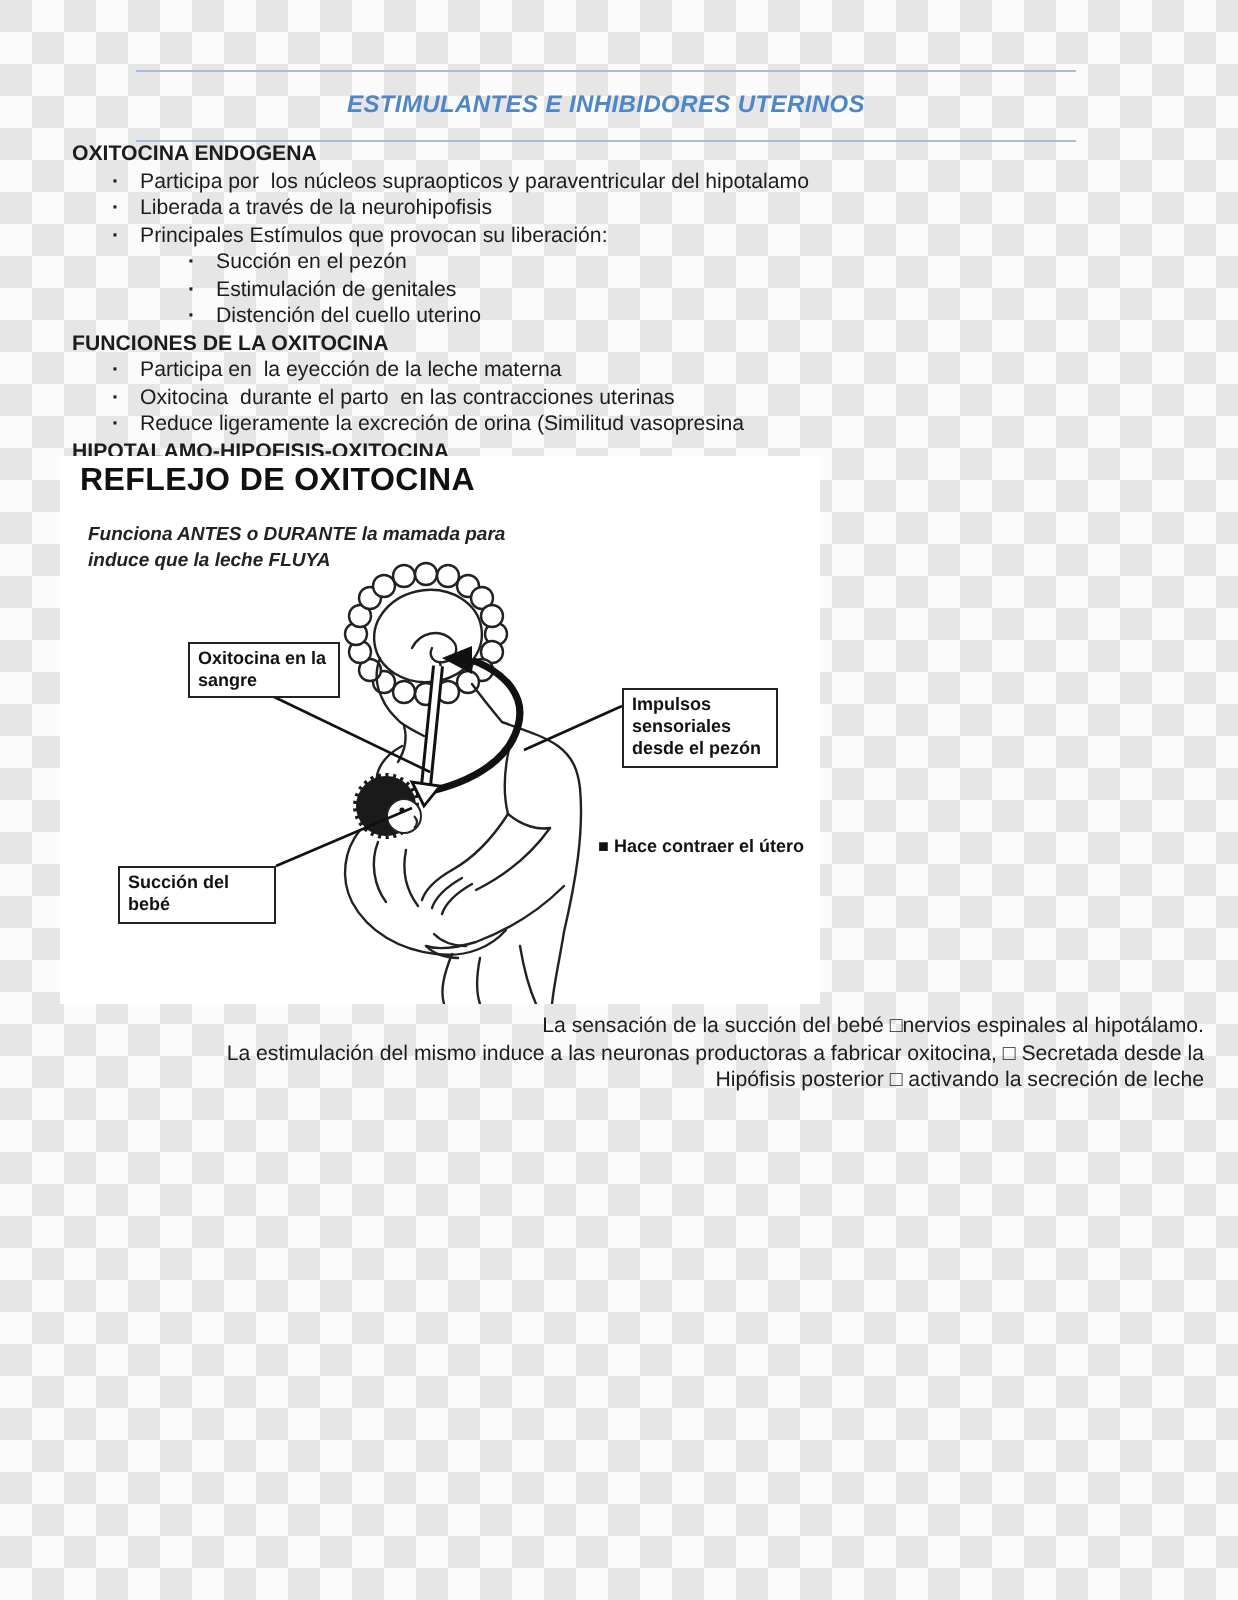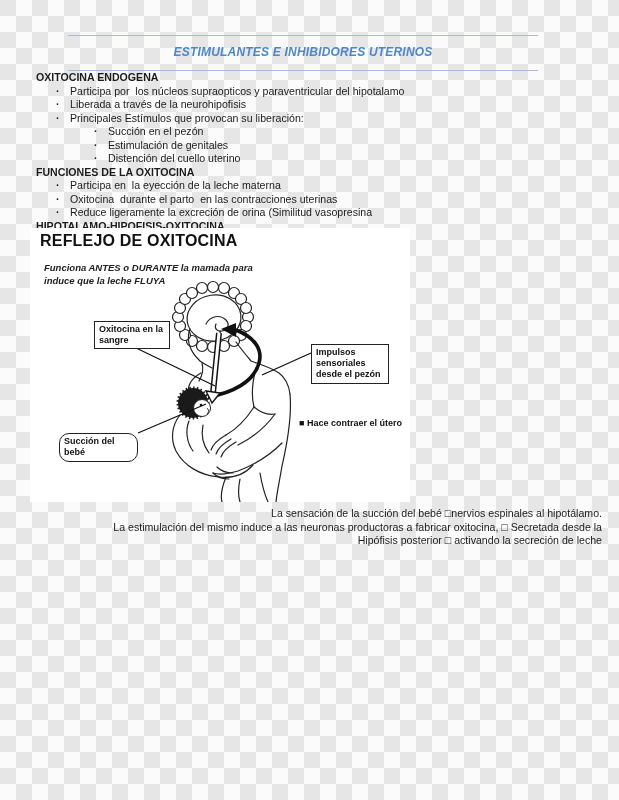--- a/index.html
+++ b/index.html
@@ -24,21 +24,21 @@
   .blt2{left:94px;}
   .diagram{position:absolute;left:30px;top:228px;width:380px;height:274px;background:#ffffff;}
   .dg-title{position:absolute;left:10px;top:4px;font-size:16px;font-weight:bold;color:#111;letter-spacing:.2px;}
   .dg-caption{position:absolute;left:14px;top:33px;font-size:9.5px;font-weight:bold;font-style:italic;line-height:13px;color:#222;}
   .dg-box{
     position:absolute;background:#fff;border:1.4px solid #222;box-sizing:border-box;
     font-size:9px;font-weight:bold;line-height:10.8px;padding:2px 4px;color:#111;
   }
   .box-blood{left:28px;top:93px;width:76px;height:28px;margin-left:36px;}
   .box-impulses{left:281px;top:116px;width:78px;height:40px;}
-  .box-suction{left:29px;top:205px;width:79px;height:29px;border-radius:10px;}
+  .box-suction{left:29px;top:205px;width:79px;height:29px;}
   .ut-label{position:absolute;left:269px;top:190px;font-size:9px;font-weight:bold;color:#111;white-space:pre;}
   .ut-label .sq{font-size:9px;}
   .dg-svg{position:absolute;left:0;top:0;}
   .footer{position:absolute;left:36px;top:507px;width:566px;font-size:10.6px;line-height:13.5px;color:#1c1c1c;text-align:right;}
 </style>
 </head>
 <body>
 
 <div class="canvas">
 

